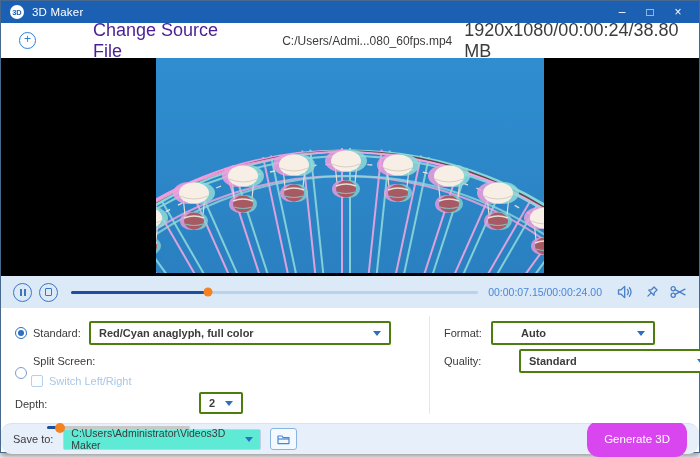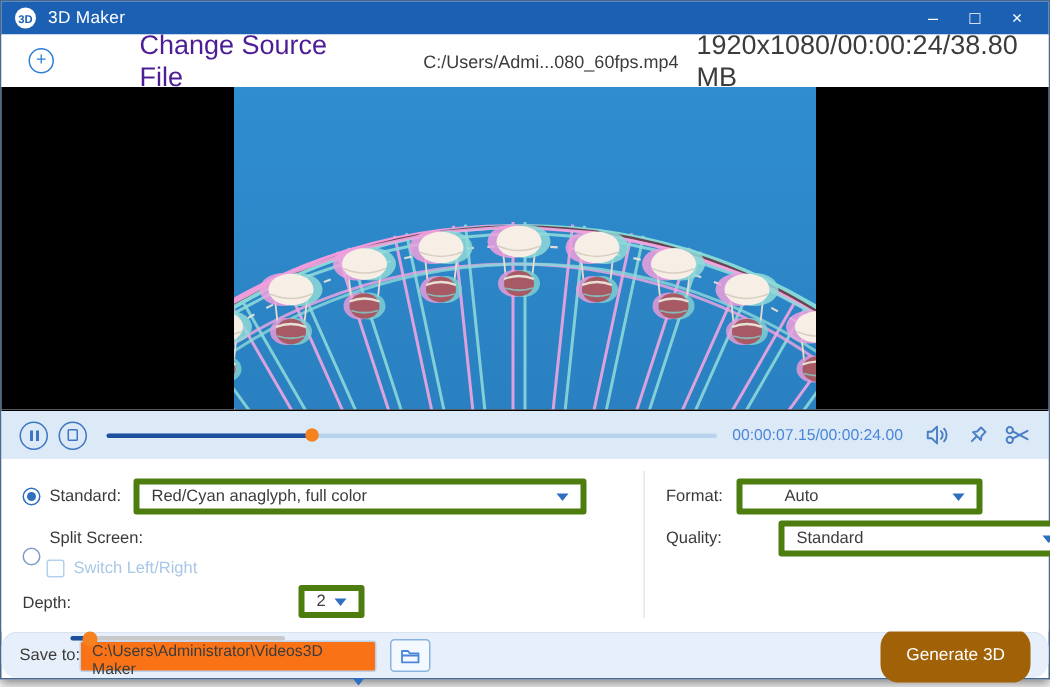--- a/index.html
+++ b/index.html
@@ -21,21 +21,21 @@
     font-size:12px;line-height:13.5px;text-align:center;margin:0 9px 0 8px;flex:0 0 auto;}
   .link{color:#4c1d95;font-size:18px;cursor:pointer;margin-left:48px;}
   .file-path{margin-left:44px;font-size:12px;color:#3c3c3c;}
   .file-info{margin-left:12px;font-size:18px;color:#3c3c3c;}
 
   
   .video-area{height:215px;background:#000;display:flex;justify-content:center;overflow:hidden;}
   svg.preview{width:388px;height:215px;display:block;}
 
   
-  .player-bar{height:32px;background:#dce9f7;border-top:1px solid #000000;
+  .player-bar{height:32px;background:#dce9f7;border-top:3px solid #000000;
     display:flex;align-items:center;padding:0 12px;}
   .ctrl-btn{width:17px;height:17px;border:1.4px solid #3f76c2;border-radius:50%;background:transparent;
     display:flex;align-items:center;justify-content:center;margin-right:7px;flex:0 0 auto;cursor:pointer;}
   .pause-glyph{display:flex;gap:2px;}
   .pause-glyph i{display:block;width:2px;height:7px;background:#3f76c2;}
   .stop-glyph{display:block;width:5.5px;height:5.5px;border:1.4px solid #3f76c2;border-radius:1px;}
   .track{position:relative;flex:1;height:3px;background:#b9d3ee;border-radius:2px;margin:0 10px 0 6px;cursor:pointer;}
   .track-fill{position:absolute;left:0;top:0;height:3px;background:#1d4f9e;border-radius:2px;}
   .track-handle{position:absolute;top:50%;transform:translate(-50%,-50%);width:9px;height:9px;
     border-radius:50%;background:#f5821f;}
@@ -45,42 +45,42 @@
 
   
   .settings{position:relative;height:115px;background:#fff;}
   .v-divider{position:absolute;left:428px;top:8px;height:98px;width:1px;background:#e2e8ef;}
   .abs{position:absolute;}
   .radio{width:12px;height:12px;border:1.4px solid #2e6fc0;border-radius:50%;position:relative;
     background:#fff;cursor:pointer;box-sizing:border-box;}
   .radio.sel::after{content:"";position:absolute;inset:2px;background:#2e6fc0;border-radius:50%;}
   .radio.unsel{border-color:#7d9cc8;}
   .s-label{font-size:11px;color:#3a3a3a;}
-  .select{height:24px;border:4px solid #4d7c0f;border-radius:2px;background:#fff;display:flex;
-    align-items:center;padding:0 8px;font-size:11px;color:#3c3c3c;box-sizing:border-box;cursor:pointer;}
+  .select{height:24px;border:2px solid #4d7c0f;border-radius:2px;background:#fff;display:flex;
+    align-items:center;padding:0 8px;font-size:11px;color:#3c3c3c;box-sizing:border-box;cursor:pointer;font-weight:bold;}
   .arrow{margin-left:auto;width:0;height:0;border-left:4px solid transparent;
     border-right:4px solid transparent;border-top:5px solid #2e6fc0;}
   .checkbox{width:12px;height:12px;border:1.3px solid #b5d0ec;border-radius:2px;background:#fdfeff;
     box-sizing:border-box;}
   .dis-label{font-size:11px;color:#a9c7e6;}
   .dslider{position:relative;height:3px;background:#c9c9c9;border-radius:2px;cursor:pointer;}
   .dslider .d-fill{position:absolute;left:0;top:0;height:3px;background:#1d4f9e;border-radius:2px;}
   .dslider .d-handle{position:absolute;top:50%;transform:translate(-50%,-50%);width:10px;height:10px;
     border-radius:50%;background:#f5821f;}
 
   
   .footer{height:30px;background:#e7f0fa;border-top:1px solid #d5e3f2;display:flex;
     align-items:center;padding:0 12px;border-radius:11px;}
   .save-label{font-size:11px;color:#3a3a3a;}
-  .combo{width:198px;height:21px;background:#f97316;border:1px solid #bdd2ea;border-radius:2px;
-    display:flex;align-items:center;padding:0 7px;margin-left:0;font-size:10.5px;color:#3c3c3c;
-    box-sizing:border-box;cursor:pointer;flex-direction:column;}
+  .combo{width:198px;height:21px;background:#5eead4;border:1px solid #bdd2ea;border-radius:2px;
+    display:flex;align-items:center;padding:0 7px;margin-left:10px;font-size:10.5px;color:#3c3c3c;
+    box-sizing:border-box;cursor:pointer;}
   .folder-btn{margin-left:9px;width:25px;height:20px;border:1px solid #8ab4e0;border-radius:3px;
     background:#f4f9ff;display:flex;align-items:center;justify-content:center;cursor:pointer;}
-  .generate{margin-left:auto;height:36px;padding:0 17px;border-radius:12px;background:#a16207;
+  .generate{margin-left:auto;height:36px;padding:0 17px;border-radius:12px;background:#d946ef;
     color:#fff;font-size:11.5px;display:flex;align-items:center;cursor:pointer;}
 </style>
 </head>
 <body>
 
 <div class="window">
 
   <div class="titlebar">
     <div class="logo">3D</div>
     <div class="title">3D Maker</div>

